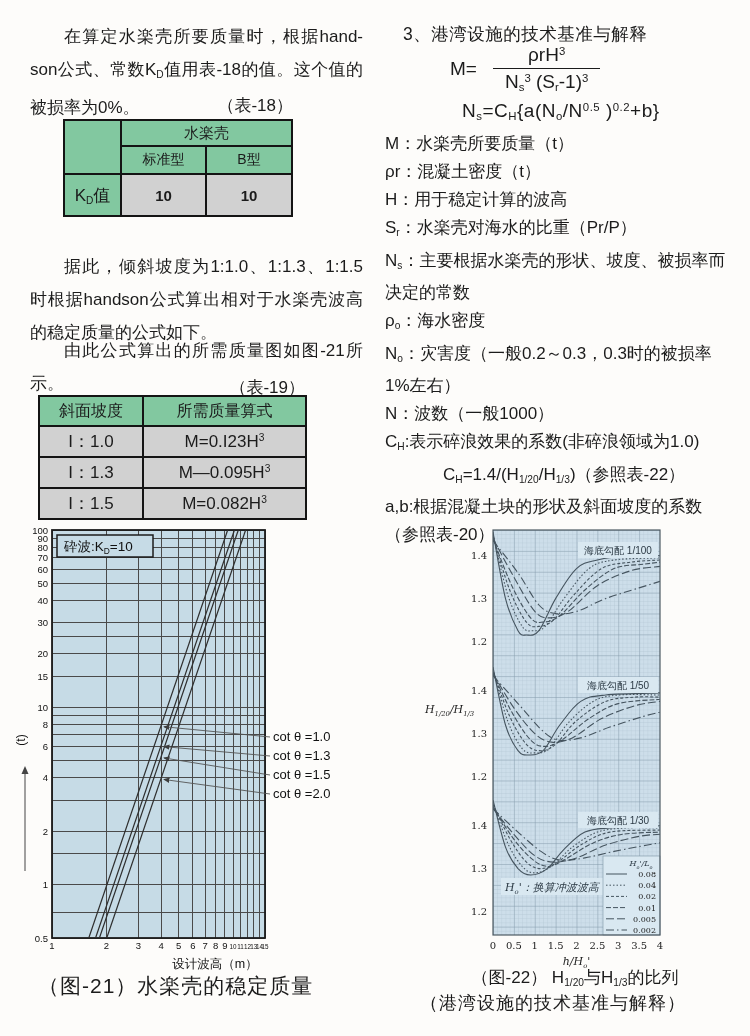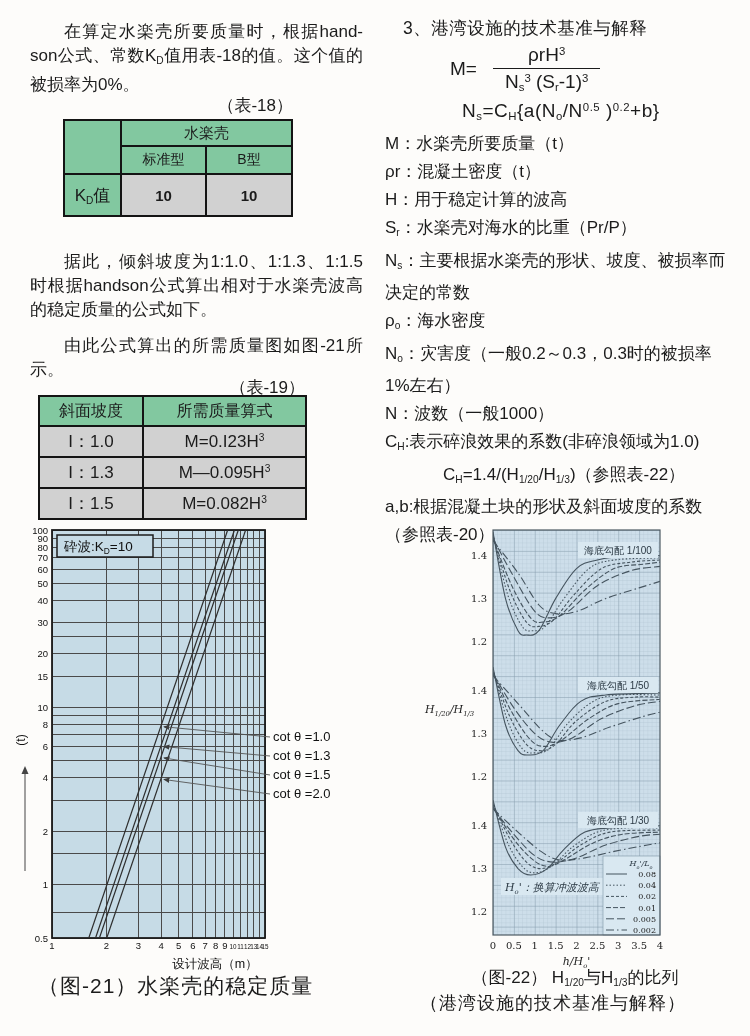--- a/index.html
+++ b/index.html
@@ -1,19 +1,19 @@
 <!DOCTYPE html>
 <html><head>
 <meta charset="utf-8">
 <style>
   html,body{margin:0;padding:0;background:#e9e9e9;}
   .page{position:relative;width:750px;height:1036px;background:#fdfcfa;overflow:hidden;
         font-family:"Liberation Sans","DejaVu Sans",sans-serif;color:#1b1b1b;}
   .abs{position:absolute;}
-  .para{font-size:17px;line-height:24px;text-align:justify;}
+  .para{font-size:17px;line-height:33px;text-align:justify;}
   .indent{text-indent:2em;}
   sub{font-size:0.6em;vertical-align:-0.25em;}
   sup{font-size:0.6em;vertical-align:0.55em;}
   .tbl-cap{font-size:17px;text-align:right;}
   table{border-collapse:collapse;table-layout:fixed;}
   td{border:2px solid #141414;text-align:center;vertical-align:middle;padding:0;}
   .t18{width:230px;font-size:14px;}
   .t18 td.g{background:#82c8a0;}
   .t18 td.v{background:#d1d1d1;font-weight:bold;font-size:15px;}
   .t18 .r1{height:26px;font-size:15px;}
@@ -205,21 +205,21 @@
         <line x1="265" y1="271" x2="159.03811856898136" y2="256.4899207645026" stroke="#555" stroke-width="0.9" marker-end="url(#arw)"></line>
       </g>
       <text x="20" y="217" font-size="12" fill="#111" text-anchor="middle" transform="rotate(-90 20 217)">(t)</text>
       <path d="M20,243 l-3.5,8 l7,0 Z" fill="#444"></path>
       <line x1="20" y1="250" x2="20" y2="348" stroke="#444" stroke-width="1"></line>
       <text x="210" y="445" font-size="12.5" fill="#111" text-anchor="middle">设计波高（m）</text>
     </svg>
 
   <div class="abs fig-cap" style="left:38px;top:972px;">（图-21）水楽壳的稳定质量</div>
 
-  <div class="abs heading" style="left:403px;top:16px;">3、港湾设施的技术基准与解释</div>
+  <div class="abs heading" style="left:403px;top:22px;">3、港湾设施的技术基准与解释</div>
 
   <div class="abs formula1" style="left:450px;top:44px;">
     <span>M=</span>
     <span class="frac">
       <span class="num"><span>ρrH</span><sup>3</sup></span>
       <span class="den"><span>N</span><sub>s</sub><sup>3</sup><span> (S</span><sub>r</sub><span>-1)</span><sup>3</sup></span>
     </span>
   </div>
 
   <div class="abs formula2" style="left:462px;top:100px;"><span>N</span><sub>s</sub><span>=C</span><sub>H</sub><span>{a(N</span><sub>o</sub><span>/N</span><sup>0.5</sup><span> )</span><sup>0.2</sup><span>+b}</span></div>

